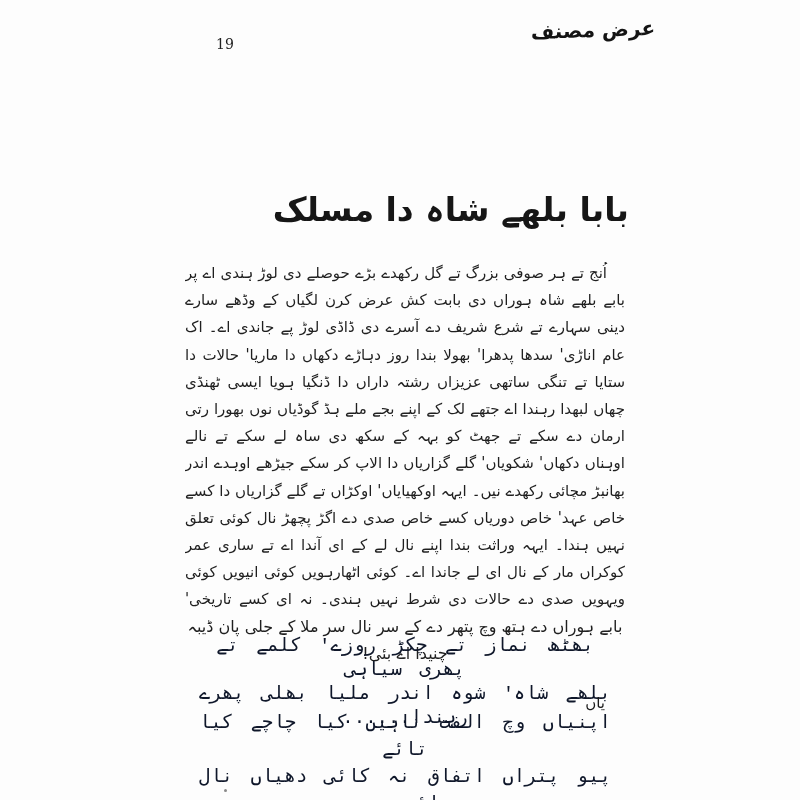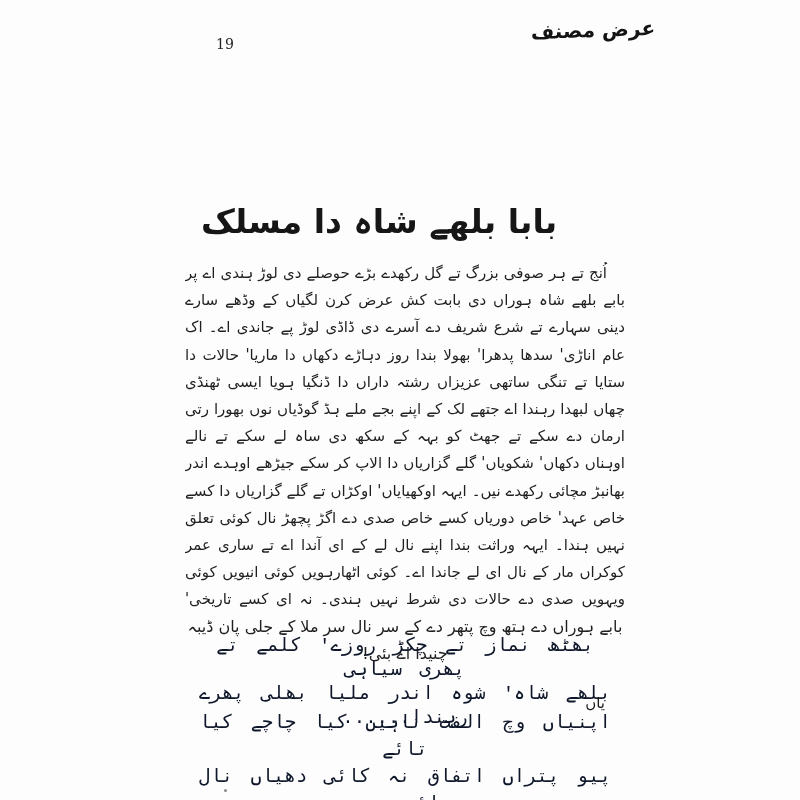--- a/index.html
+++ b/index.html
@@ -18,21 +18,21 @@
     transform:skewY(-2deg);
     color:#141414;
   }
   .page-number{
     top:36px;left:216px;
     font-family:"DejaVu Serif",serif;
     font-size:14px;font-weight:normal;color:#222;
   }
   .chapter-title{
     top:186px;left:185px;width:440px;
-    margin:16px;text-align:left;direction:rtl;
+    margin:4px;text-align:right;direction:rtl;
     font-size:33px;font-weight:bold;color:#161616;
     letter-spacing:-1px;
   }
   .body-text{
     top:260px;left:185px;width:440px;height:354px;
     margin:0;overflow:hidden;
     direction:rtl;text-align:justify;
     font-size:15px;line-height:27.2px;
     text-indent:18px;
     color:#1f1f1f;

